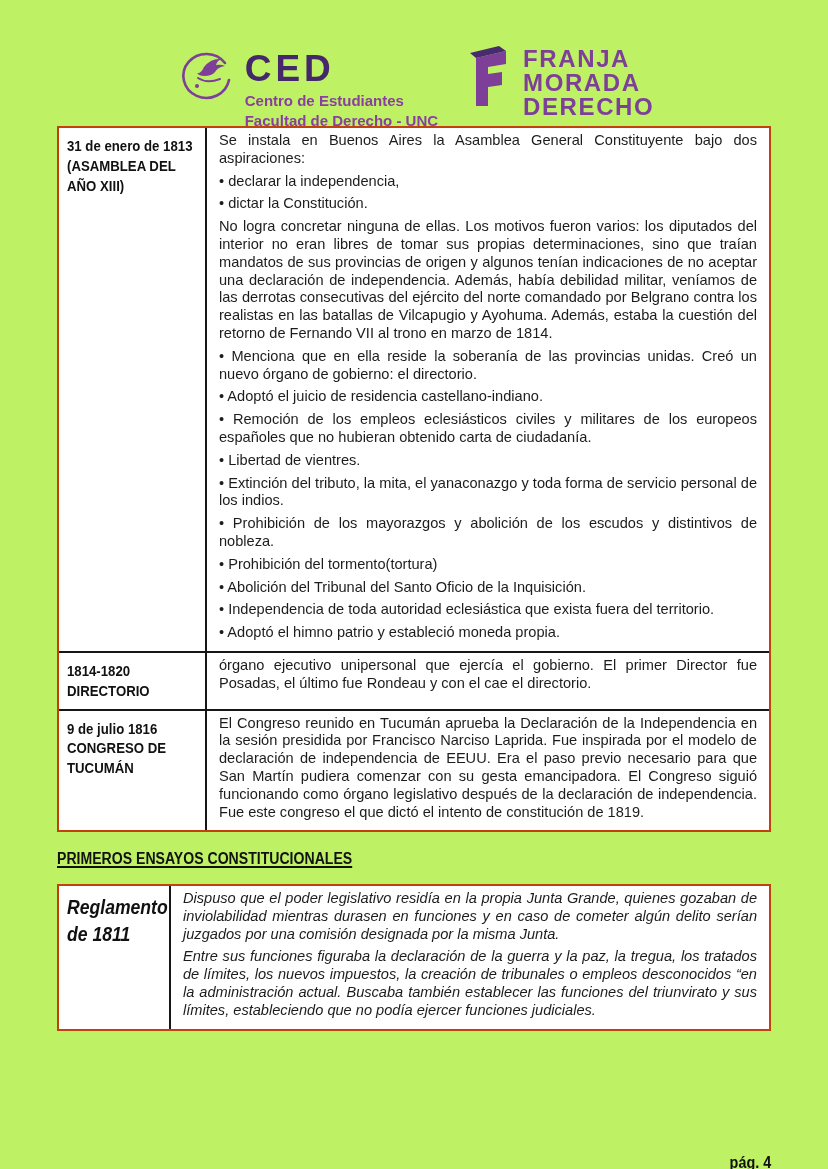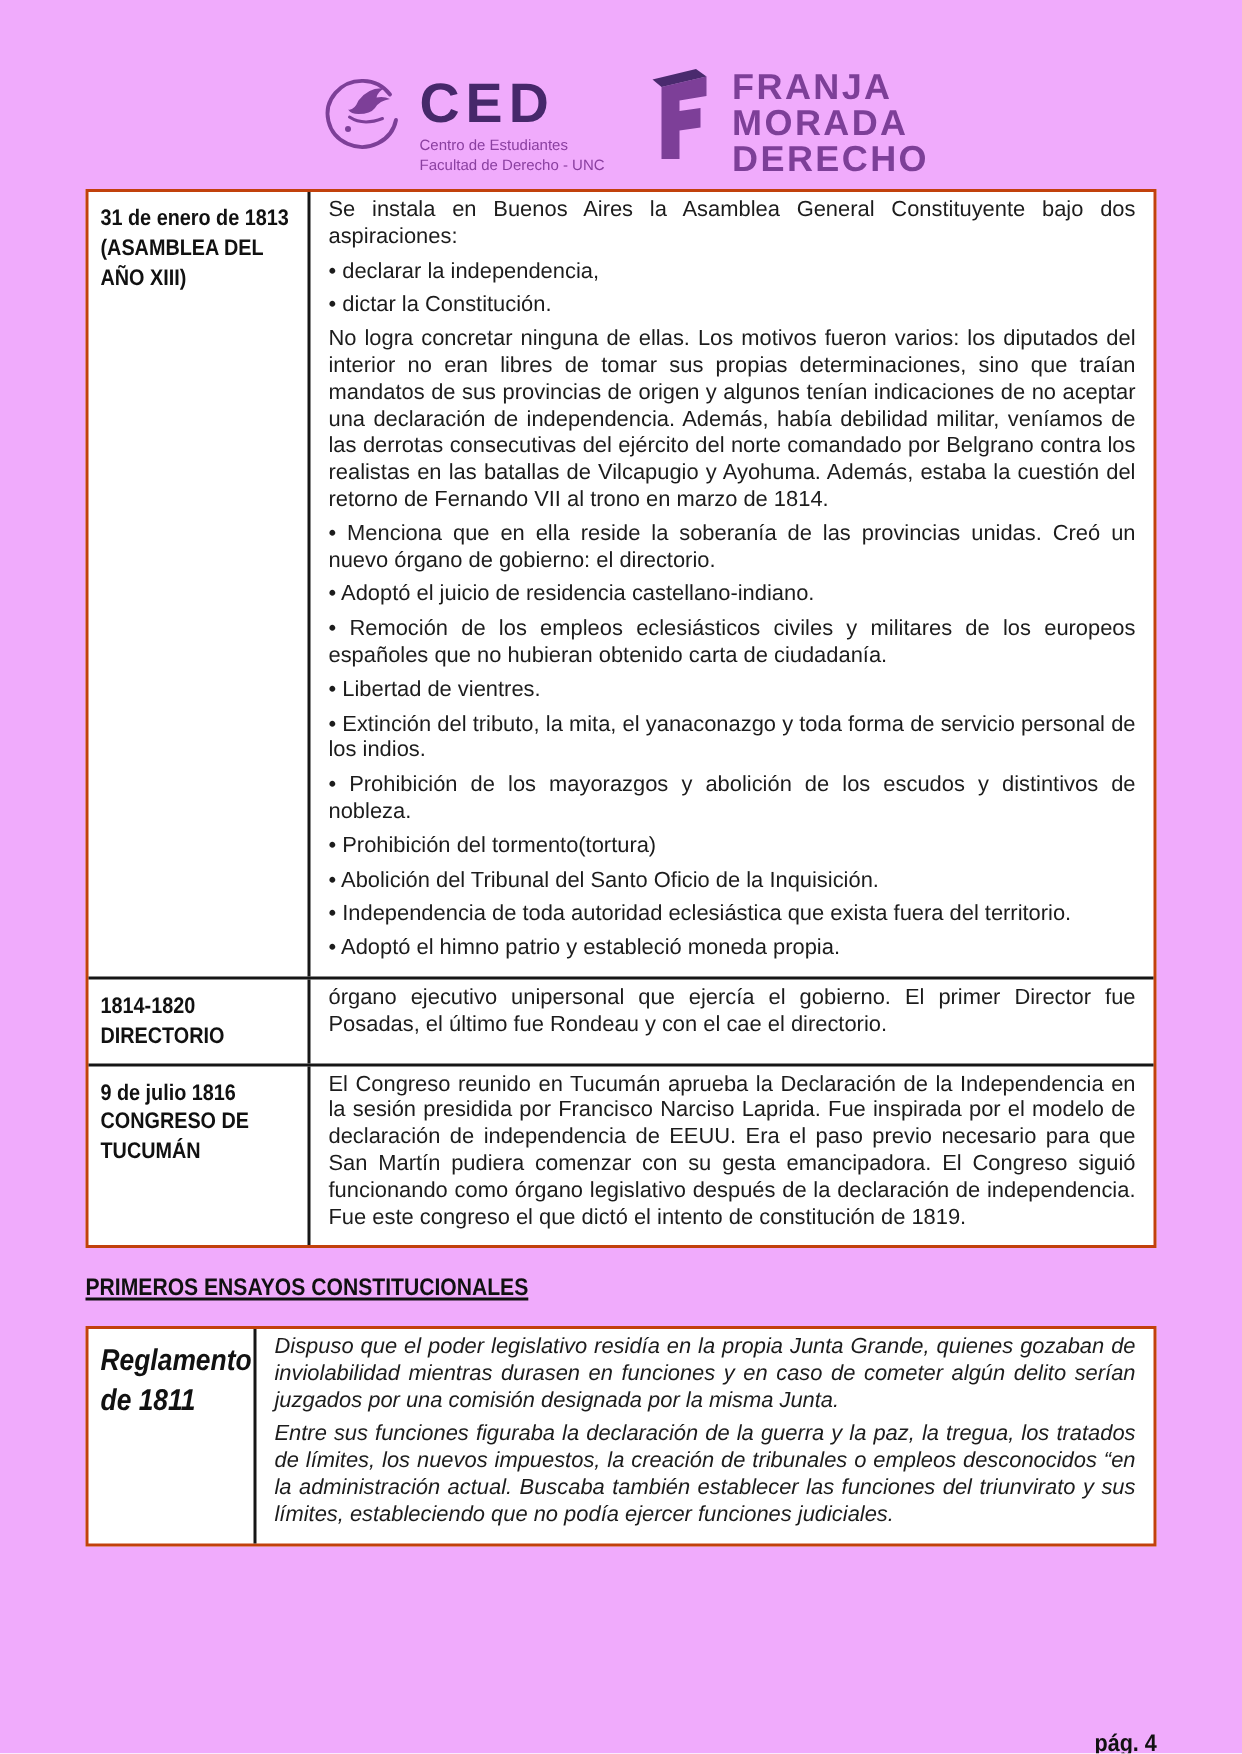--- a/index.html
+++ b/index.html
@@ -1,35 +1,35 @@
 <!DOCTYPE html>
 <html><head>
 <meta charset="utf-8">
 <style>
   * { margin:0; padding:0; box-sizing:border-box; }
   html,body { background:#ffffff; }
   .page {
     position:relative; width:828px; height:1169px; margin:0 auto;
-    background:#f0abfc; overflow:hidden;
+    background:#bef264; overflow:hidden;
     font-family:"Liberation Sans", sans-serif; color:#212121;
   }
 
   
   .header {
     position:absolute; top:46px; left:0; width:100%;
     display:flex; justify-content:center; align-items:flex-start; gap:30px;
   }
   .ced { display:flex; align-items:flex-start; gap:9px; }
   .ced-icon svg { width:62px; height:60px; display:block; }
   .ced-text { display:flex; flex-direction:column; padding-top:4px; }
   .ced-acronym {
     font-size:37px; font-weight:bold; color:#46286a;
     letter-spacing:4px; line-height:1;
   }
-  .ced-sub { font-size:10px; font-weight:normal; color:#8a3fa0; line-height:1.3; margin-top:4px; }
+  .ced-sub { font-size:15px; font-weight:bold; color:#8a3fa0; line-height:1.3; margin-top:4px; }
 
   .franja { display:flex; align-items:flex-start; gap:11px; }
   .franja-icon svg { width:44px; height:64px; display:block; }
   .franja-text { padding-top:1px; }
   .franja-line {
     font-size:24px; font-weight:600; color:#7d3f98;
     letter-spacing:1.6px; line-height:1.0;
   }
 
   

